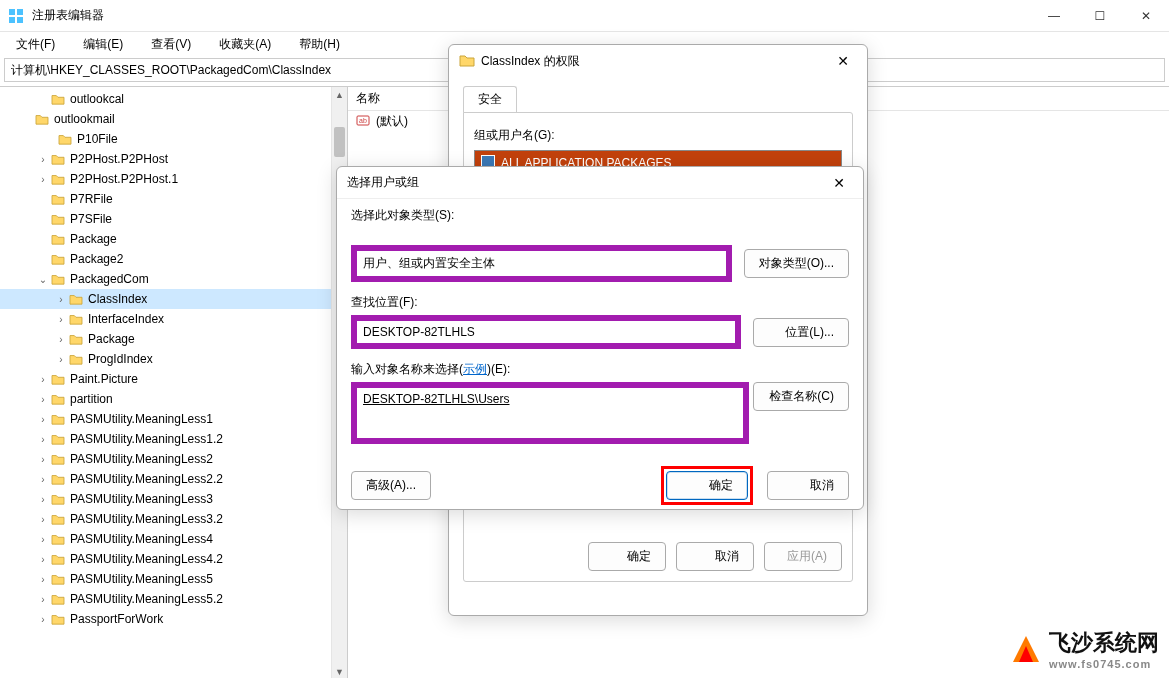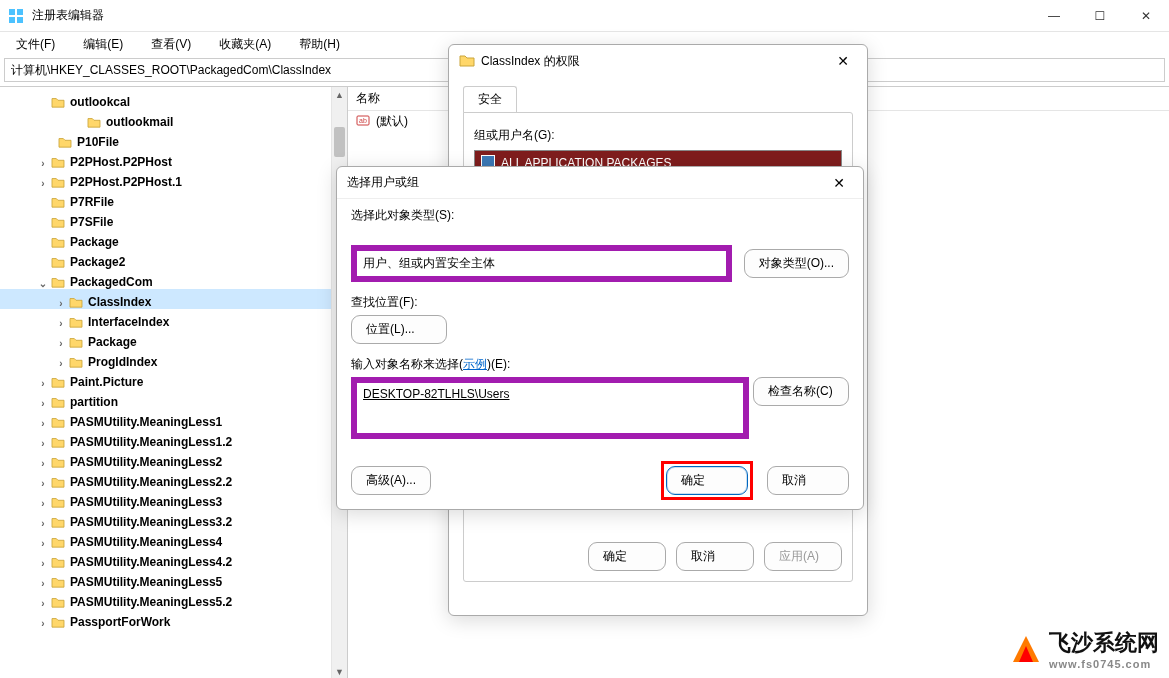--- a/index.html
+++ b/index.html
@@ -8,40 +8,40 @@
   .titlebar .appicon { width:16px;height:16px;margin:0 8px;display:flex;align-items:center;justify-content:center; }
   .titlebar .title { font-size:12px; }
   .winctrl { margin-left:auto; display:flex; }
   .winctrl div { width:46px;height:32px;display:flex;align-items:center;justify-content:center;color:#333; }
   .menubar { height:24px; display:flex; align-items:center; padding:0 4px; gap:4px; }
   .menubar span { padding:2px 6px; }
   .addrbar { height:24px; border:1px solid #ccc; margin:2px 4px 4px 4px; display:flex;align-items:center; padding:0 6px; background:#fff;}
   .content { display:flex; height:calc(100% - 84px); border-top:1px solid #ccc;}
   .treepanel { width:348px; border-right:1px solid #ccc; overflow:hidden; position:relative;}
   .tree { padding:2px 0 2px 0; }
-  .row { display:flex; align-items:flex-end; height:20px; white-space:nowrap;font-weight:bold; }
+  .row { display:flex; align-items:center; height:20px; white-space:nowrap; }
   .exp { width:14px; text-align:center; color:#666; font-size:10px; cursor:default;}
   .fold { width:16px;height:14px; margin-right:4px; display:inline-flex;align-items:center;justify-content:center;}
   .fold svg { width:14px;height:12px;}
   .sel { background:#cde8ff; }
   .list { flex:1; }
   .list .hdr { height:24px; border-bottom:1px solid #e5e5e5; display:flex; align-items:center; padding-left:8px; background:#fff;}
   .list .cell { padding:2px 8px; display:flex;align-items:center;gap:6px;}
   .scrollbar { position:absolute; right:0; top:0; bottom:0; width:16px; background:#f0f0f0; border-left:1px solid #e5e5e5;}
   .scrollbar .thumb { position:absolute; left:2px; right:2px; background:#c1c1c1; border-radius:2px;}
   .scrollbar .arrow { position:absolute;left:0;right:0;height:16px;display:flex;align-items:center;justify-content:center;font-size:9px;color:#666;}
   .dialog { position:absolute; background:#fff; border:1px solid #aaa; box-shadow:0 4px 20px rgba(0,0,0,0.15); border-radius:6px;}
   .dlgtitle { height:32px; display:flex; align-items:center; padding:0 10px; font-size:12px;justify-content:center; }
   .dlgtitle .x { margin-left:auto; width:28px;text-align:center; font-size:14px;}
   .dlgbody { padding:8px 14px 14px 14px; }
   .tab { display:inline-block; border:1px solid #ccc; border-bottom-color:#fff; padding:4px 14px; background:#fff; position:relative; top:1px; border-radius:3px 3px 0 0;}
   .group { border:1px solid #ccc; padding:10px; border-radius:0 3px 3px 3px;}
   .listbox { border:1px solid #888; background:#fff; height:28px; overflow:hidden;}
-  .listbox .item { padding:4px 6px; display:flex;align-items:center;gap:6px; background:#7f1d1d; color:#fff;}
-  .btn { border:1px solid #aaa; background:#fdfdfd; padding:5px 14px; border-radius:9px; font-size:12px; min-width:78px; text-align:left; display:inline-block;}
+  .listbox .item { padding:4px 6px; display:flex;align-items:center;gap:6px; background:#c2410c; color:#fff;}
+  .btn { border:1px solid #aaa; background:#fdfdfd; padding:5px 14px; border-radius:4px; font-size:12px; min-width:78px; text-align:right; display:inline-block;}
   .btn.primary { border-color:#0067c0; box-shadow:0 0 0 1px rgba(0,103,192,0.2) inset;}
   .input { border:6px solid #a21caf; background:#fff; padding:4px 6px; font-size:12px;}
   .u { text-decoration:underline; }
   .link { color:#0066cc; text-decoration:underline; }
   .hl { border:3px solid #ff0000; padding:2px; display:inline-block;}
   .watermark { position:absolute; right:10px; bottom:8px; display:flex;align-items:center; gap:6px; font-weight:bold;}
   .watermark .big { font-size:22px; color:#111;}
   .watermark .small { font-size:11px; color:#888; letter-spacing:1px;}
 </style>
 </head>
@@ -81,21 +81,21 @@
     <div class="tree" id="tree">
         <div class="row" style="padding-left: 36px;">
           <span class="exp"></span>
           <span class="fold">
             <svg viewBox="0 0 16 14">
               <path d="M1 3h5l2 2h7v8H1z" fill="#ffd76a" stroke="#caa53b"></path>
             </svg>
           </span>
           <span>outlookcal</span>
         </div>
-        <div class="row" style="padding-left: 36px; margin-left: 36px;">
+        <div class="row" style="padding-left: 20px;">
           <span class="exp"></span>
           <span class="fold">
             <svg viewBox="0 0 16 14">
               <path d="M1 3h5l2 2h7v8H1z" fill="#ffd76a" stroke="#caa53b"></path>
             </svg>
           </span>
           <span>outlookmail</span>
         </div>
         <div class="row" style="padding-left: 43px;">
           <span class="exp"></span>
@@ -380,20 +380,21 @@
   </div>
   <div class="dlgbody">
     <div style="margin-bottom:21px"><span>选择此对象类型(S):</span></div>
     <div style="display:flex; gap:12px; align-items:center; margin-bottom:12px">
       <div class="input" style="flex:1">用户、组或内置安全主体</div>
       <span class="btn" style="min-width:96px">对象类型(O)...</span>
     </div>
 
     <div style="margin-bottom:4px"><span>查找位置(F):</span></div>
     <div style="display:flex; gap:12px; align-items:center; margin-bottom:12px">
+      <div class="input" style="flex:1">DESKTOP-82TLHLS</div>
       <span class="btn" style="min-width:96px">位置(L)...</span>
     </div>
 
     <div style="margin-bottom:4px">
       <span>输入对象名称来选择(</span><span class="link">示例</span><span>)(E):</span>
     </div>
     <div style="display:flex; gap:4px; align-items:flex-start; margin-bottom:22px">
       <div class="input" style="flex:1; height:62px"><span class="u">DESKTOP-82TLHLS\Users</span></div>
       <span class="btn" style="min-width:96px">检查名称(C)</span>
     </div>

